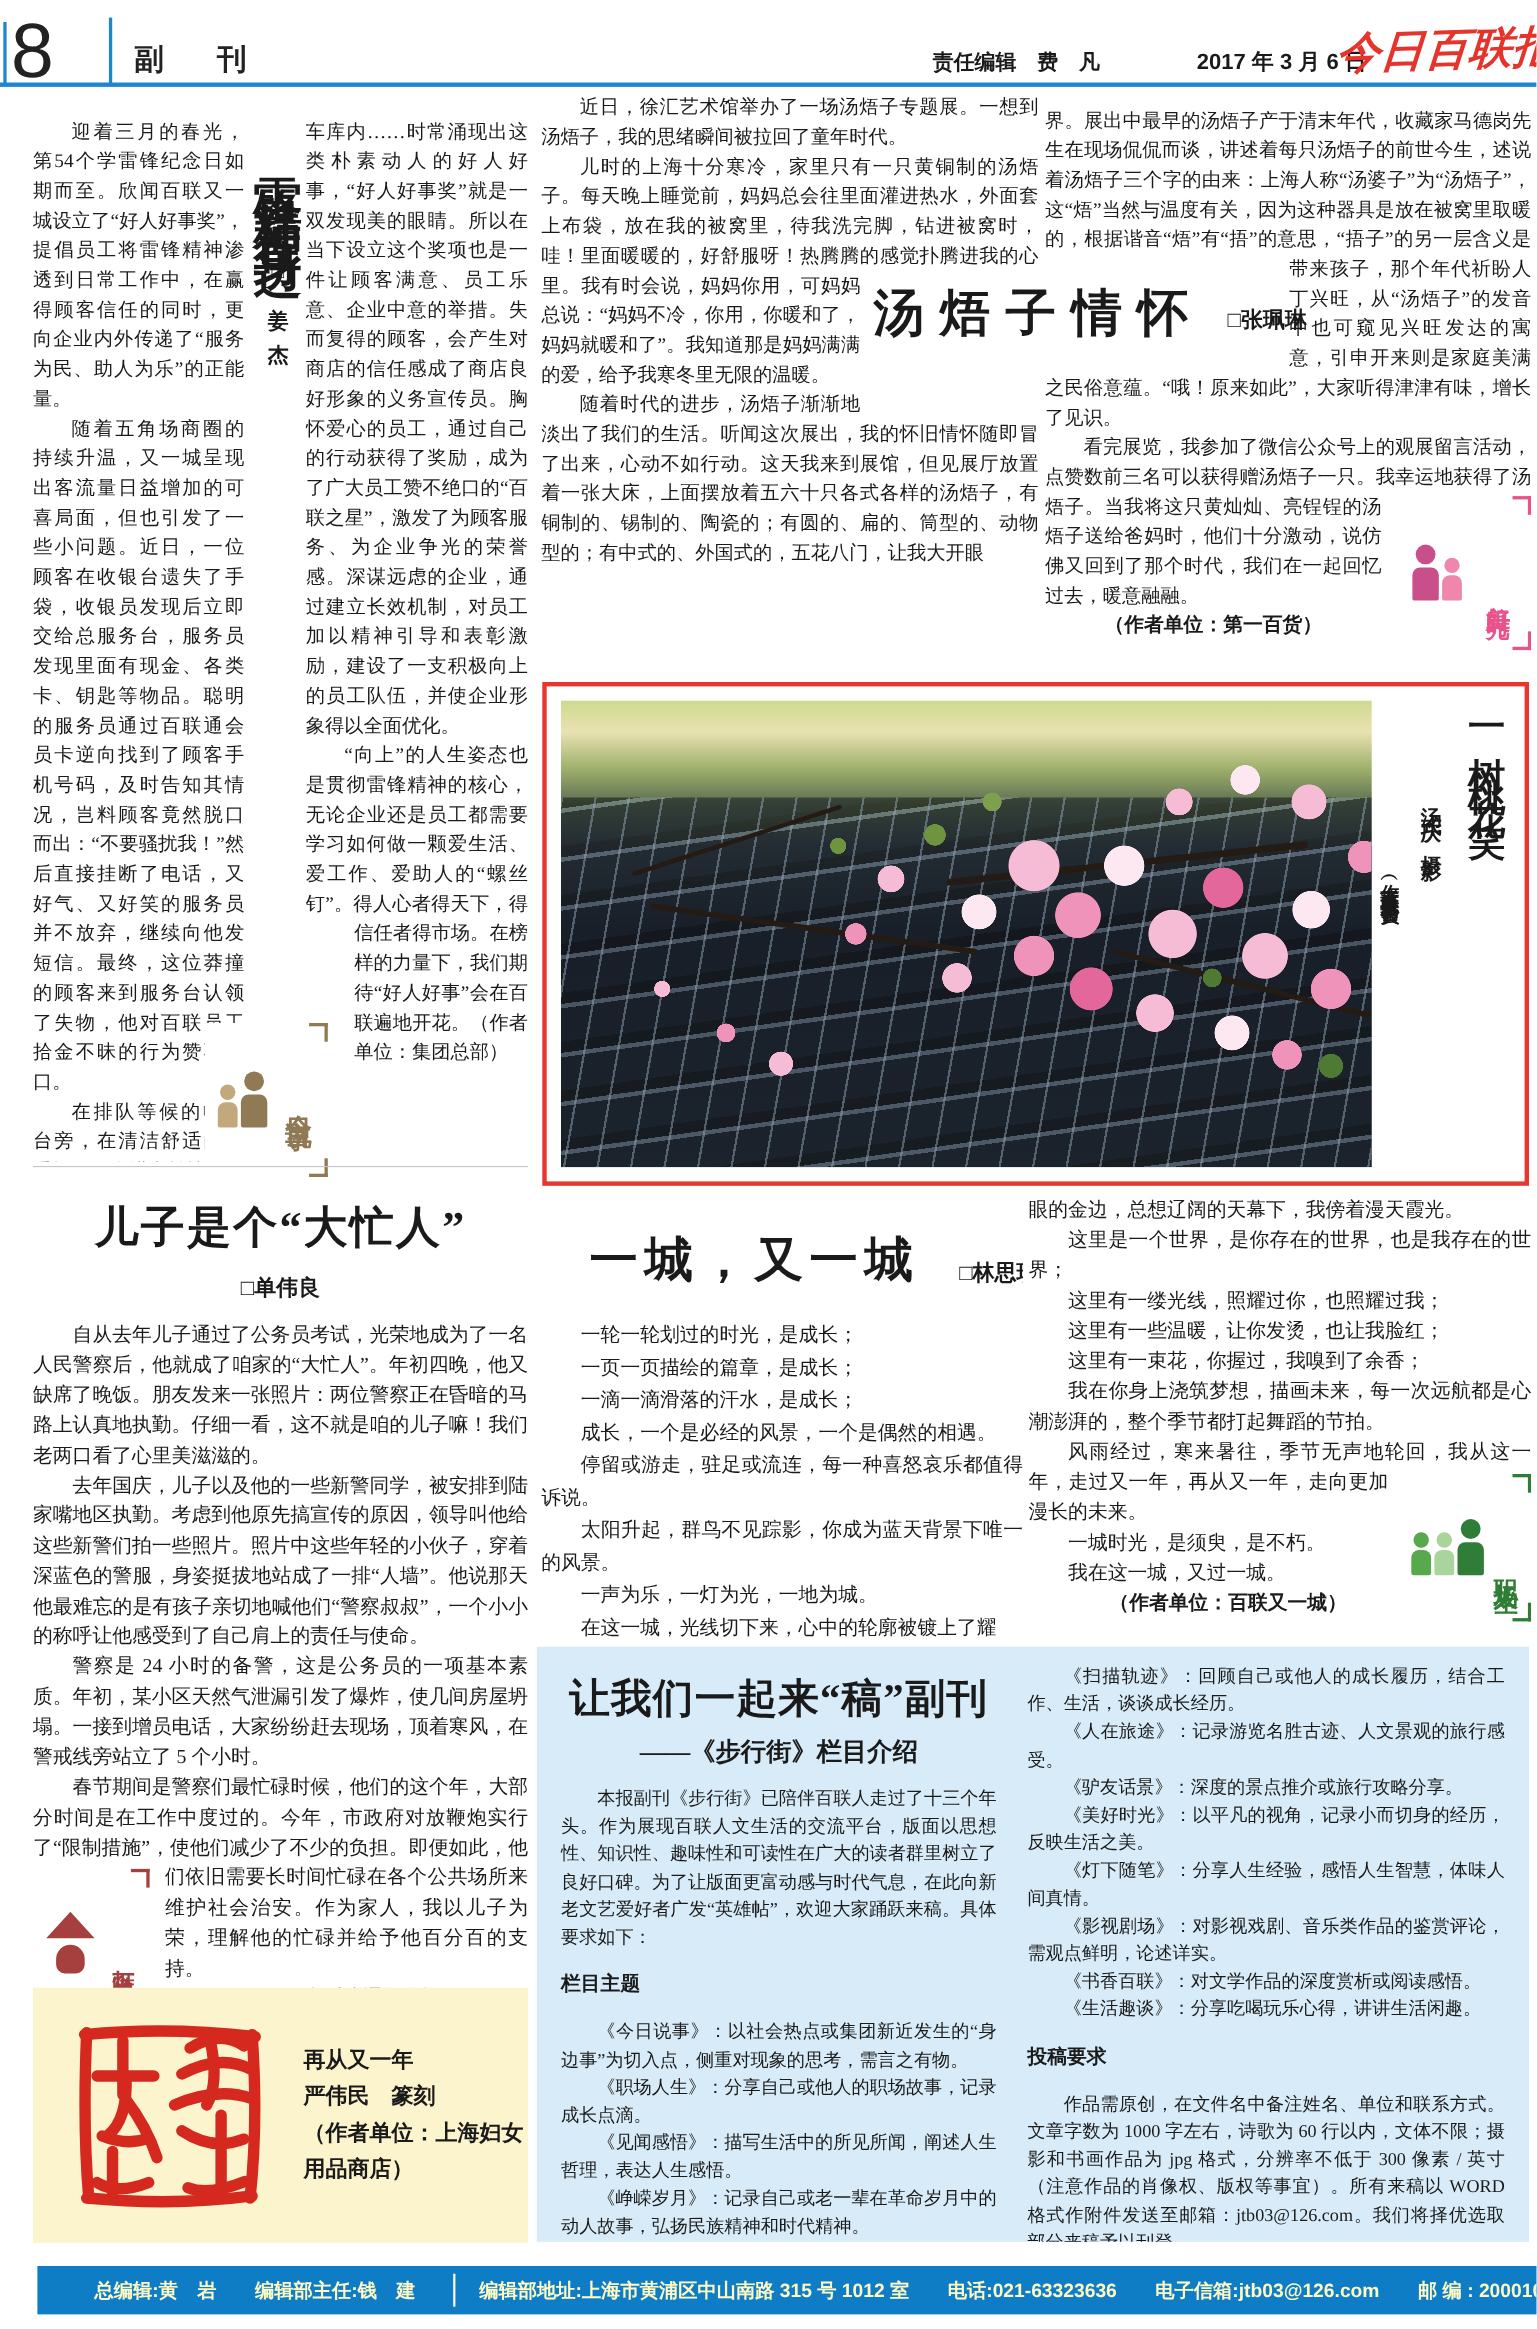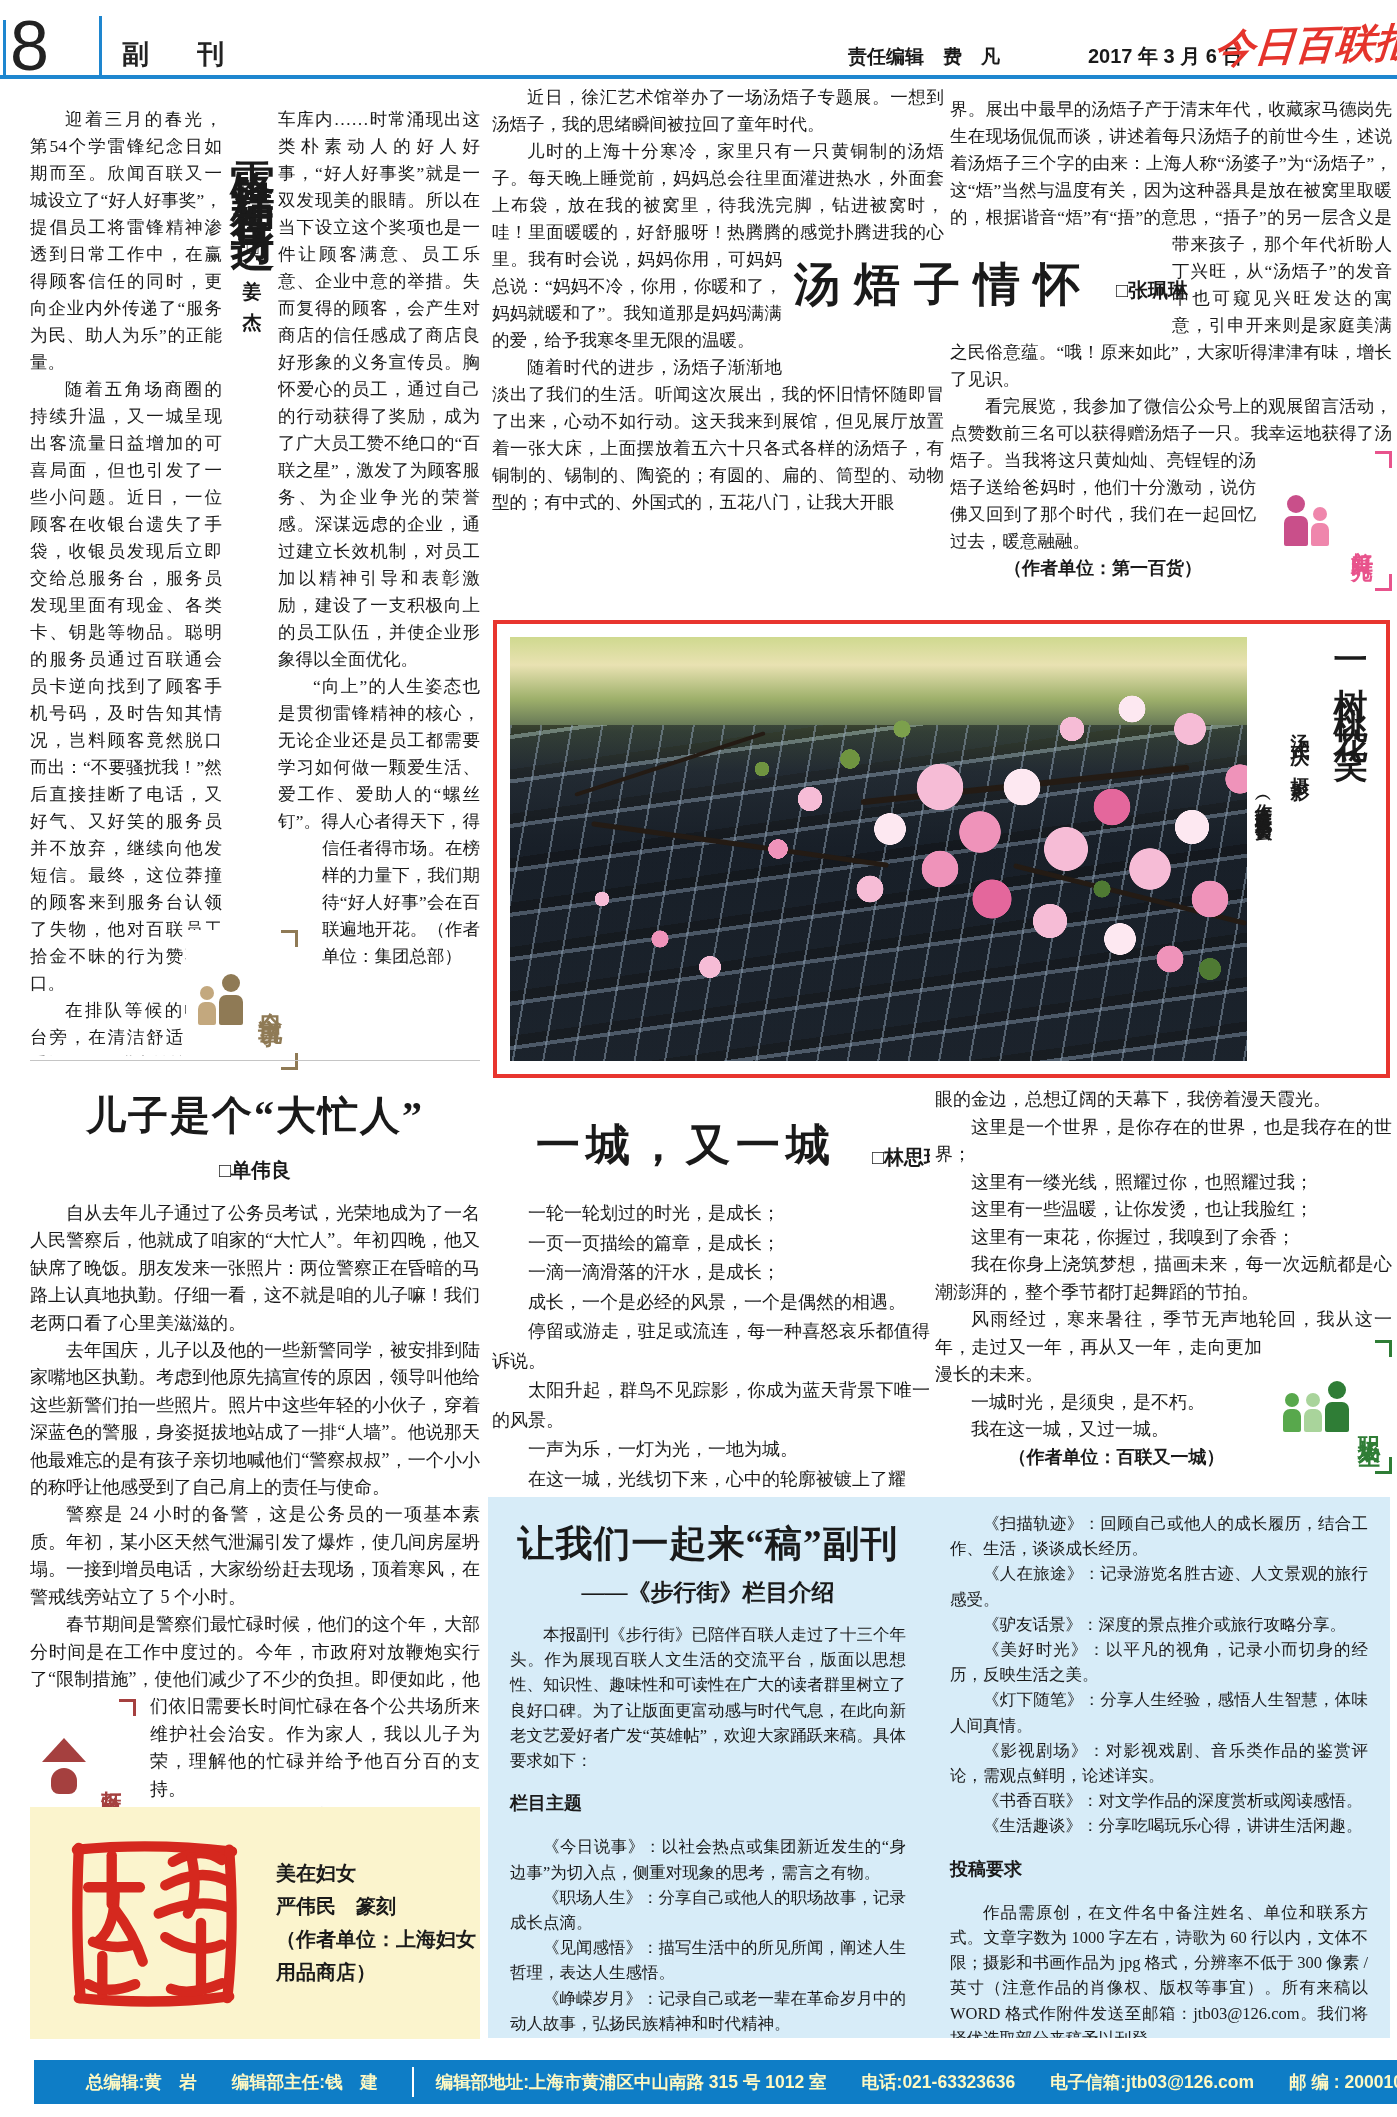--- a/index.html
+++ b/index.html
@@ -128,21 +128,21 @@
   #cityL { position:absolute; left:492px; top:1088px; width:438px; height:408px; overflow:hidden; }
   .ct-head { display:flex; align-items:flex-end; gap:36px; padding-left:44px; margin-top:28px; }
   .ct-head h2 { font-size:44px; font-weight:700; letter-spacing:6px; white-space:nowrap; }
   .ct-poem { margin-top:24px; font-size:18px; line-height:29.5px; text-align:justify; }
   .ct-poem p { text-indent:2em; }
   #cityR { position:absolute; left:935px; top:1086px; width:457px; height:410px; overflow:hidden; font-size:18px; line-height:27.5px; text-align:justify; }
   #cityR p { text-indent:2em; }
   #cityR p.ni { text-indent:0; }
 
   
-  #bluebox { position:absolute; left:488px; top:1497px; width:902px; height:541px; background:#d7ecf8; padding:14px 22px; display:flex; gap:44px; overflow:hidden; }
+  #bluebox { position:absolute; left:488px; top:1497px; width:902px; height:541px; background:#d7ecf8; padding:14px 22px; display:flex; gap:28px; overflow:hidden; }
   .bb-l { width:396px; }
   .bb-r { flex:1; }
   .bb-l h2 { font-size:37px; font-weight:700; text-align:center; letter-spacing:1px; margin:8px 0 4px; }
   .bb-l h3 { font-size:23px; font-weight:700; text-align:center; margin:8px 0 14px; }
   .bb-txt { font-size:16.5px; line-height:25.2px; text-align:justify; }
   .bb-txt p { text-indent:2em; }
   .bb-sec { font-family:"Liberation Sans",sans-serif; font-weight:700; font-size:18px; text-indent:0 !important; margin:18px 0; }
   .bb-sign { text-align:right; font-family:"Liberation Sans",sans-serif; font-weight:700; font-size:19px; margin-top:16px; padding-right:10px; text-indent:0 !important; }
 
   
@@ -258,21 +258,21 @@
           <path d="M140 30 q8 40 -4 60"></path>
         <path d="M112 115 q30 20 60 8"></path>
           <path d="M150 100 v68"></path>
         <path d="M118 170 q20 8 55 -6"></path>
         <path d="M35 120 q25 10 45 2"></path>
           <path d="M45 135 v40"></path>
           <path d="M30 165 q20 12 50 0"></path>
       </g>
     </svg>
     <div class="seal-cap">
-      <div>美在妇女</div>
+      <div>再从又一年</div>
       <div>严伟民　篆刻</div>
       <div>（作者单位：上海妇女用品商店）</div>
     </div>
   </div>
 
   <div id="cityL">
     <div class="ct-head">
       <h2>一城，又一城</h2>
       <span class="sm-byline">□林思琪</span>
     </div>

